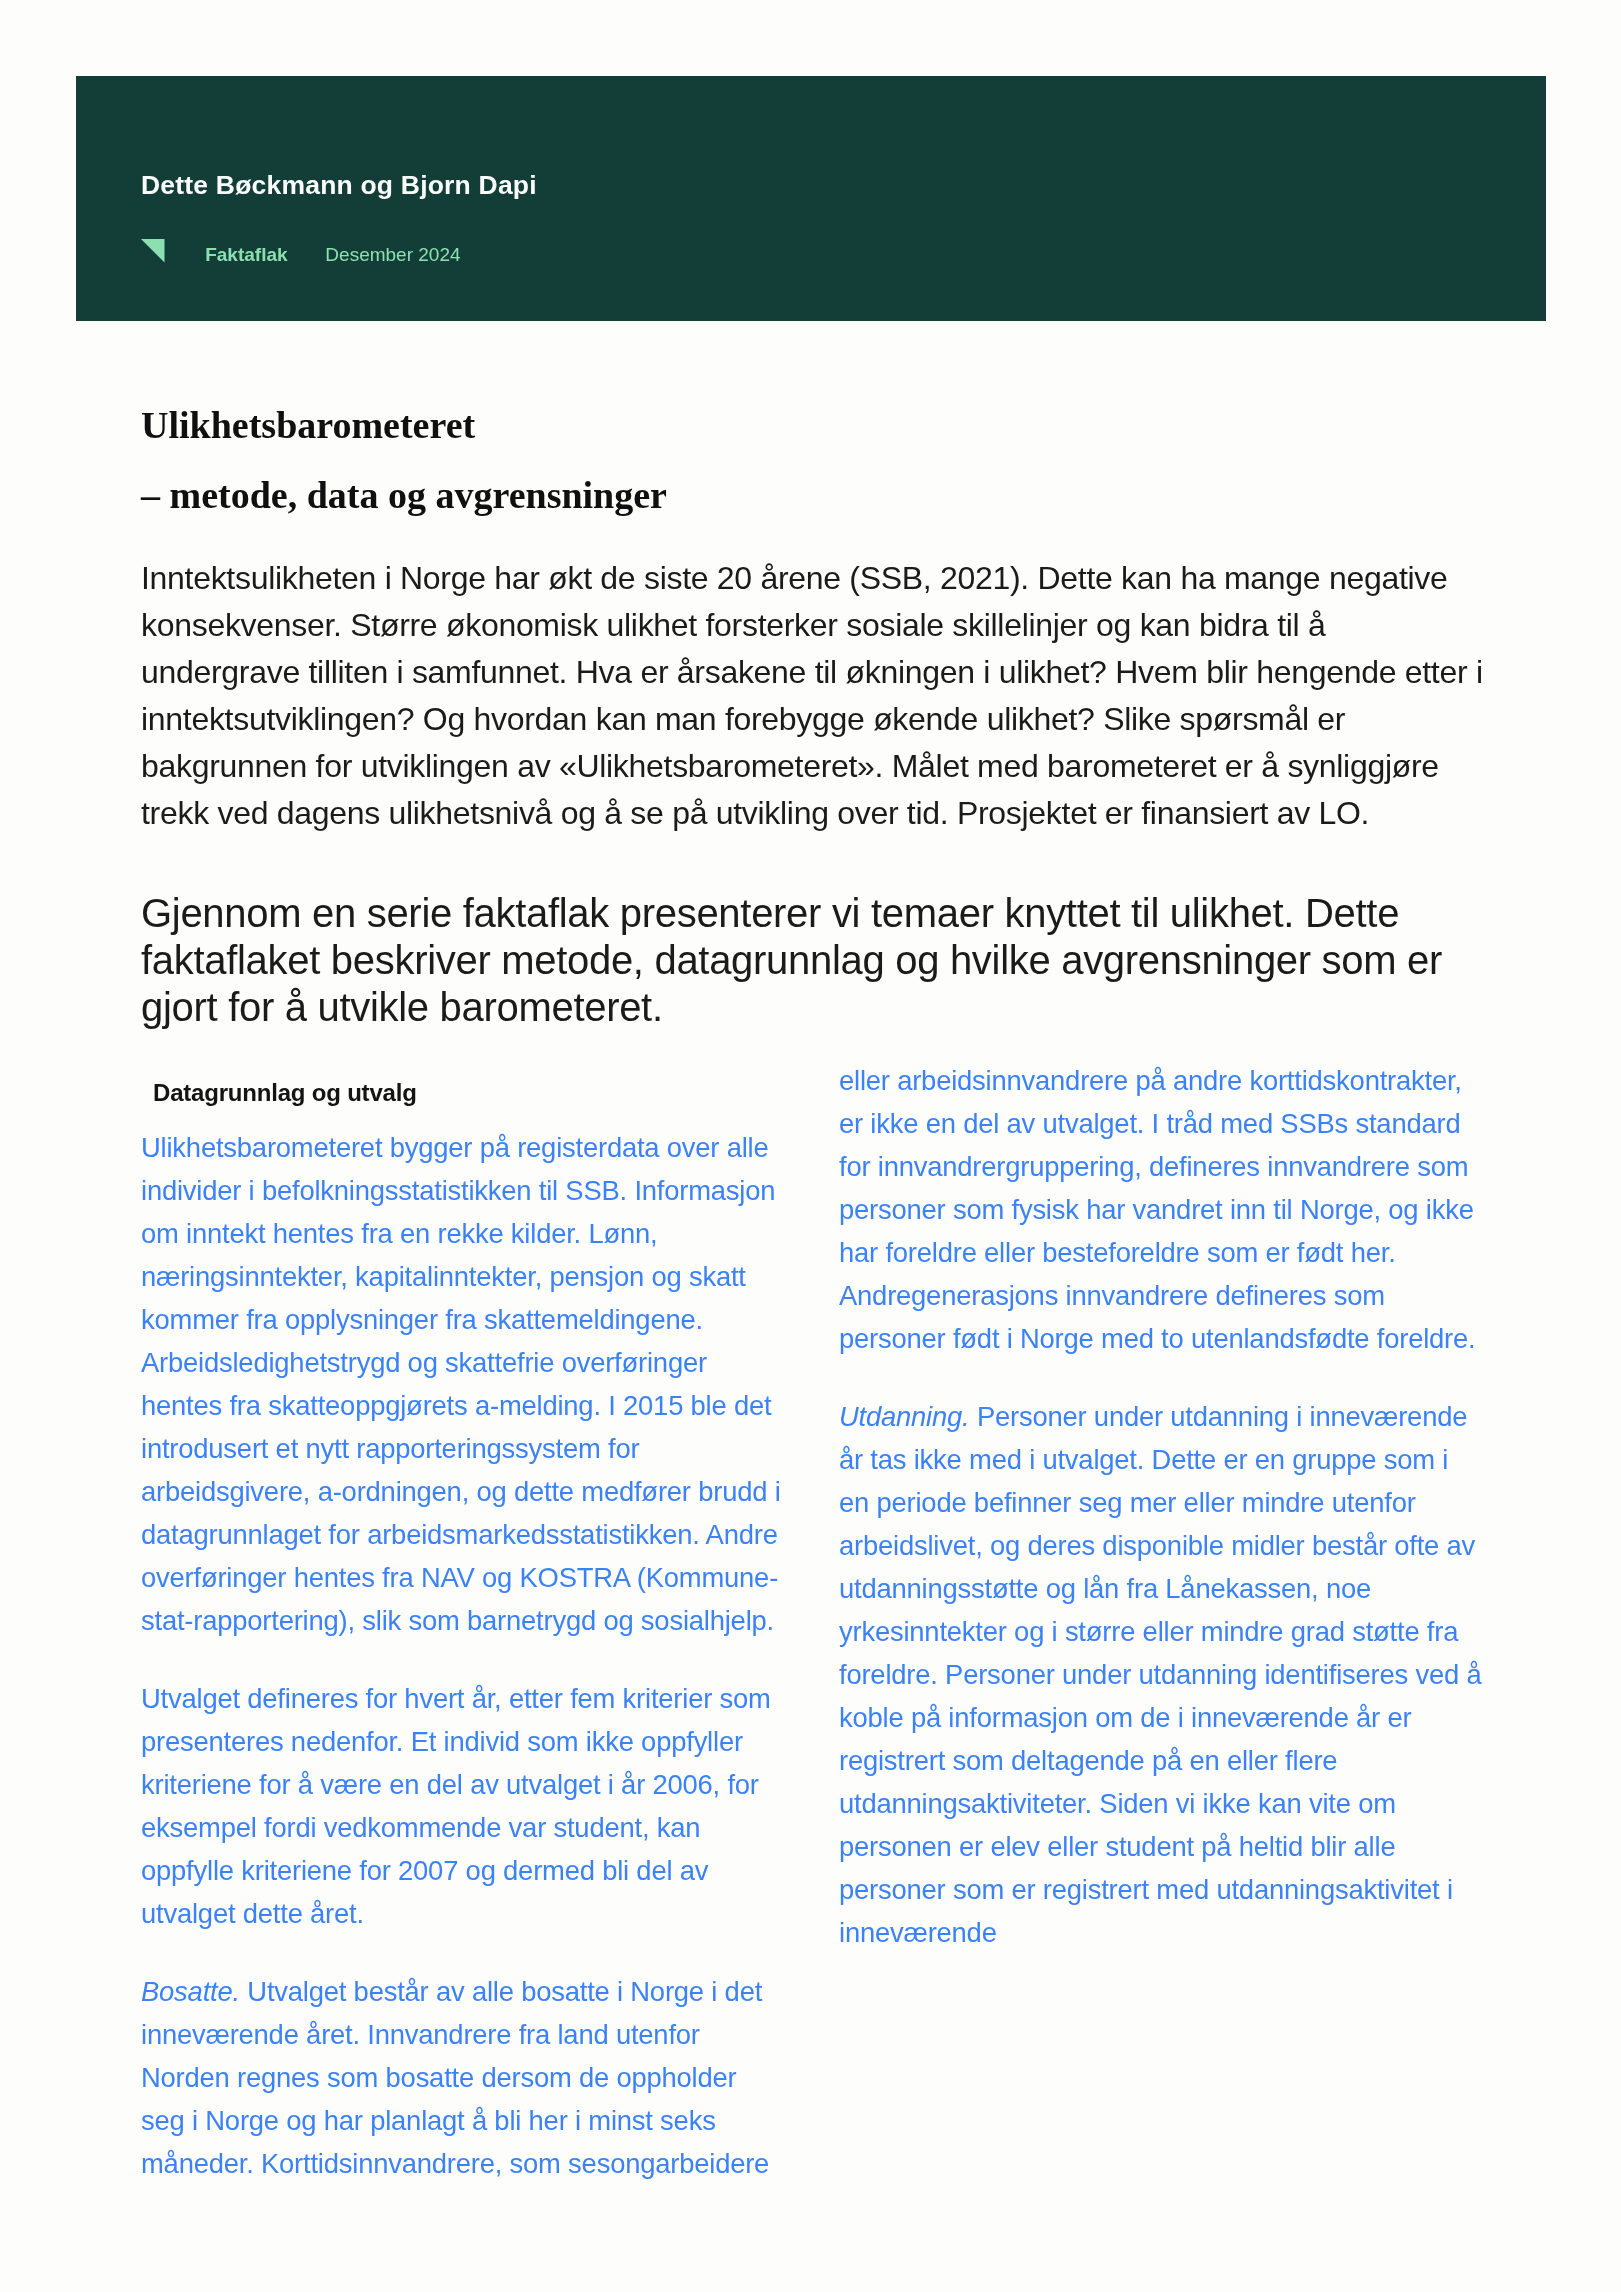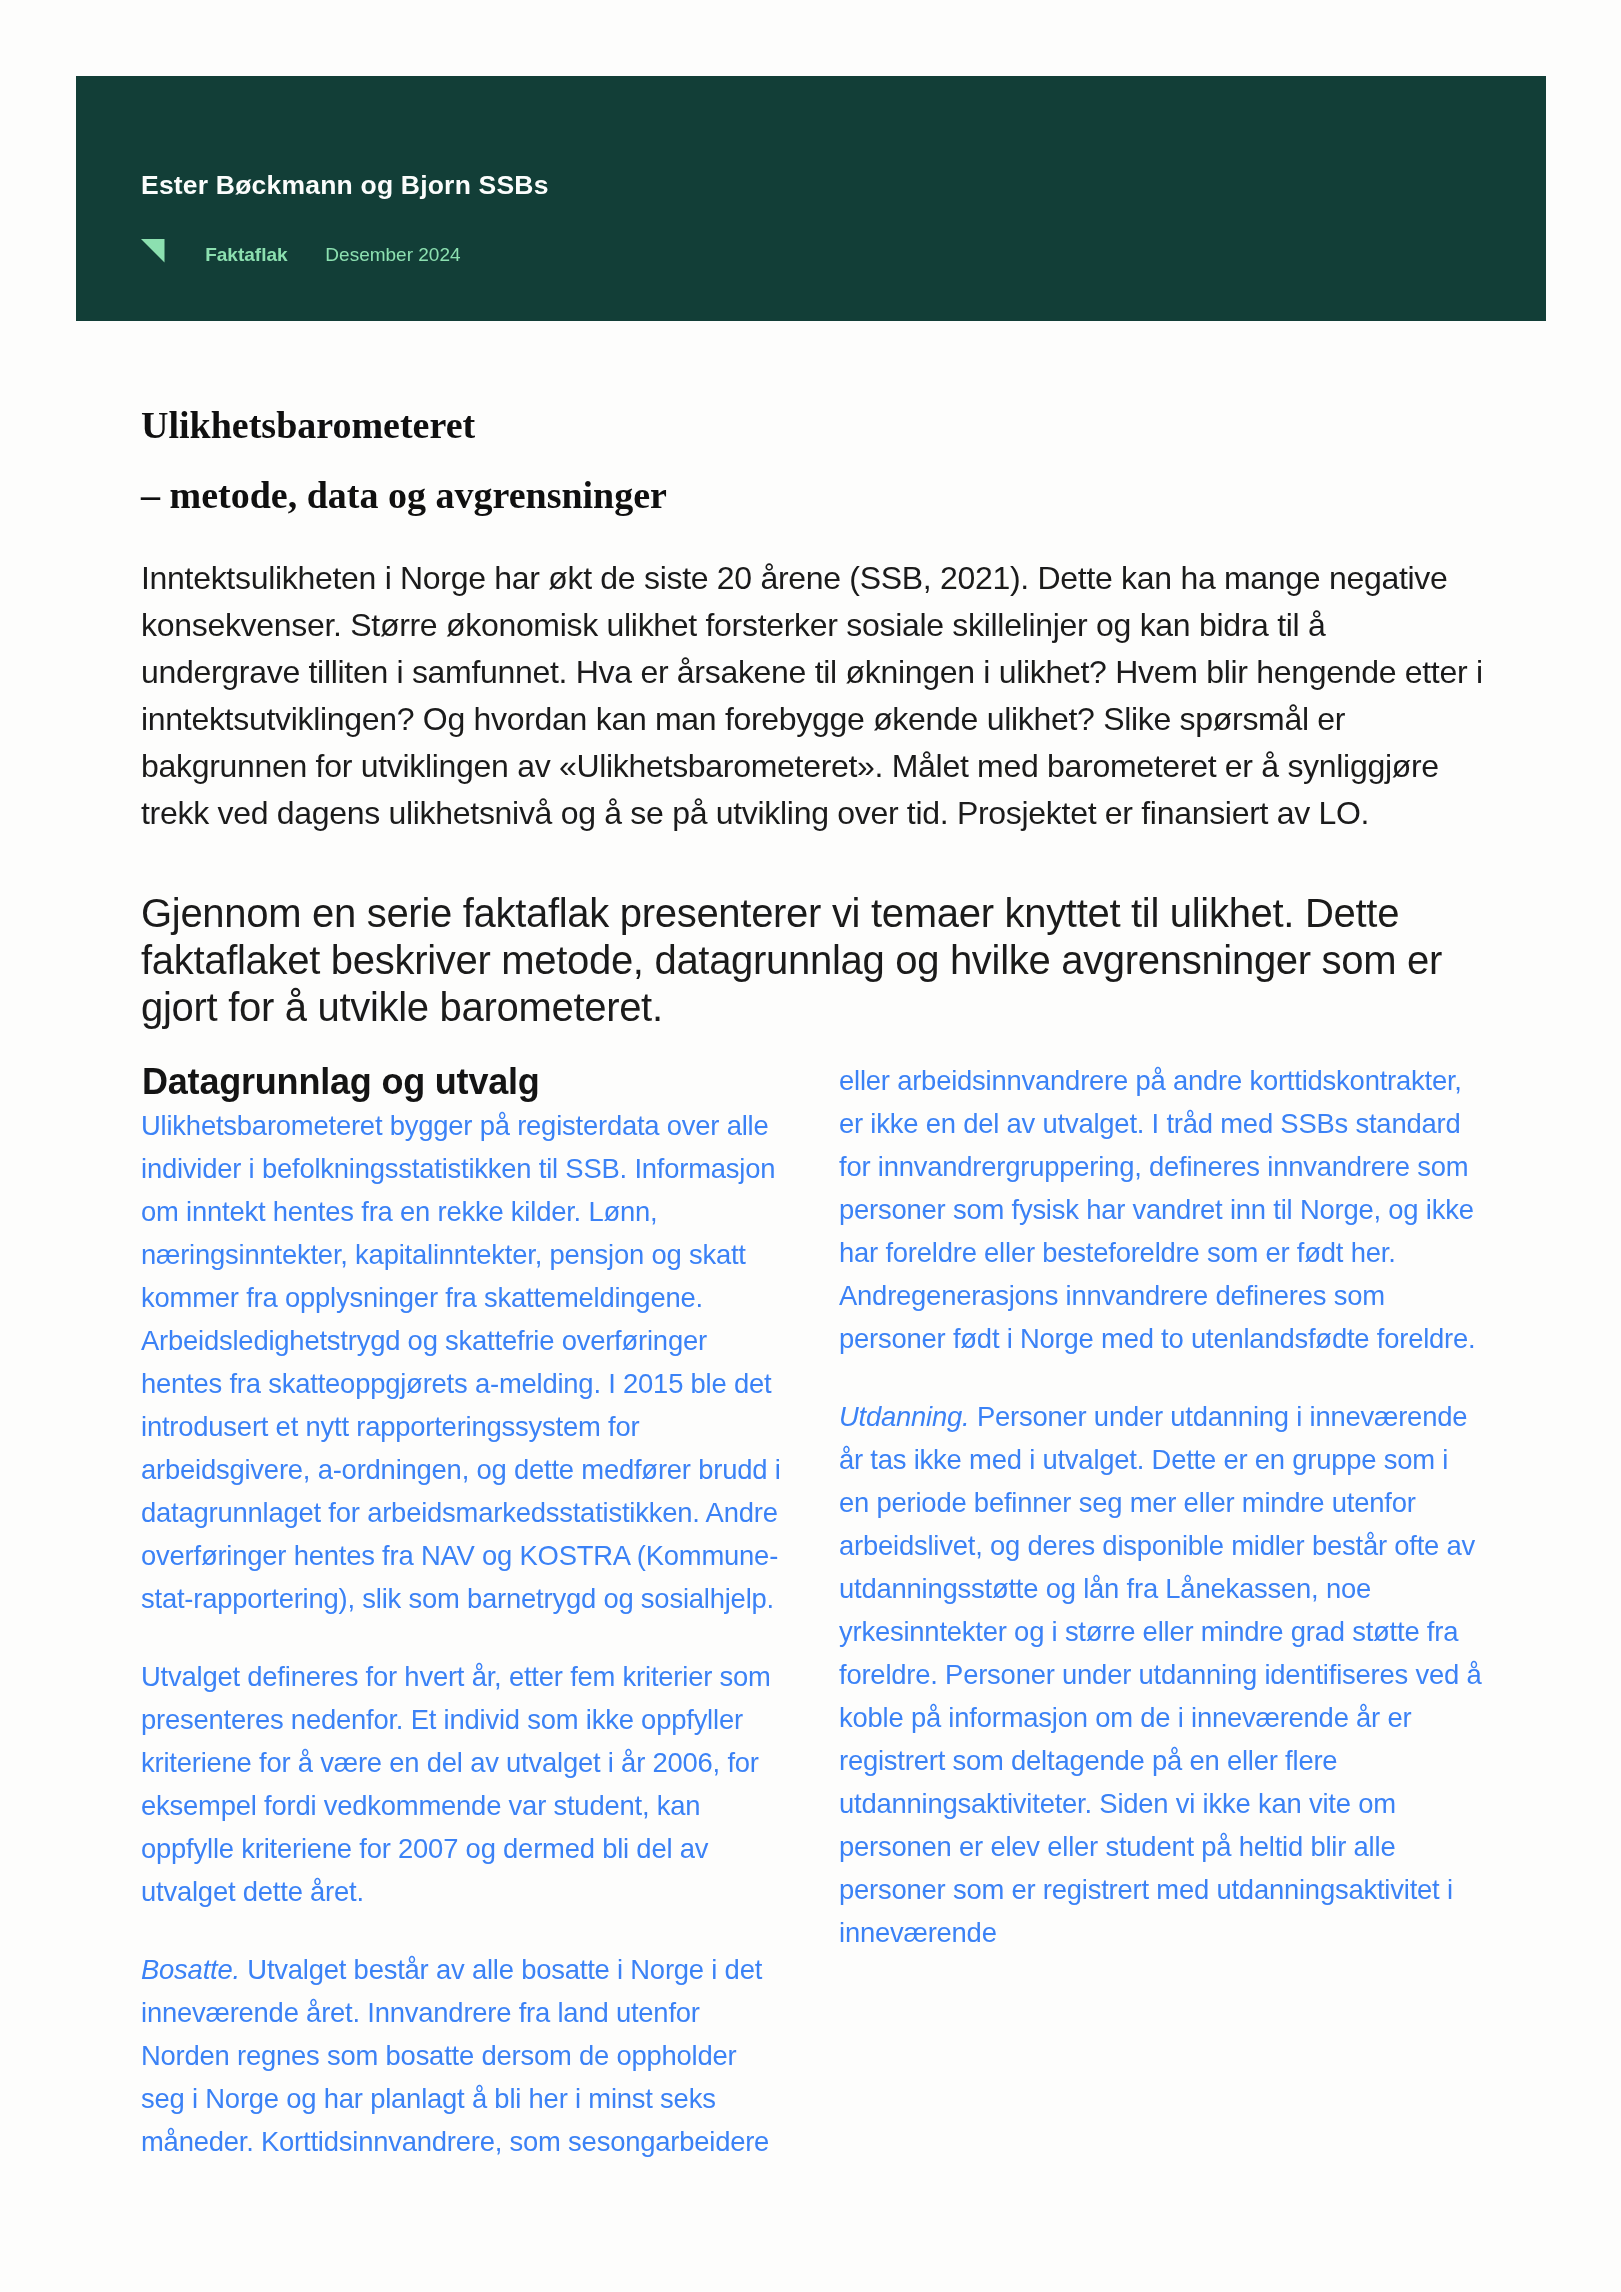--- a/index.html
+++ b/index.html
@@ -103,33 +103,33 @@
   .col p {
     margin: 0 0 35px 0;
     font-size: 27.4px;
     line-height: 43px;
     letter-spacing: -0.2px;
     color: #3b82f6;
   }
   .col p:last-child { margin-bottom: 0; }
   .col .heading {
     font-weight: bold;
-    font-size: 36px;
-    margin: 1px;
+    font-size: 24px;
+    margin: 12px;
     color: #141414;
   }
   .col em.lead { font-style: italic; font-weight: normal; }
 </style>
 </head>
 <body>
 
 <div class="page">
 
   <div class="banner">
-    <div class="authors">Ester Bøckmann og Bjorn SSBs</div>
+    <div class="authors">Dette Bøckmann og Bjorn Dapi</div>
     <div class="tagline">
       <span class="tri-icon"></span>
       <span class="series">Faktaflak</span>
       <span class="date">Desember 2024</span>
     </div>
   </div>
 
   <div class="doc-title">
     <div>Ulikhetsbarometeret</div>
     <div>– metode, data og avgrensninger</div>

